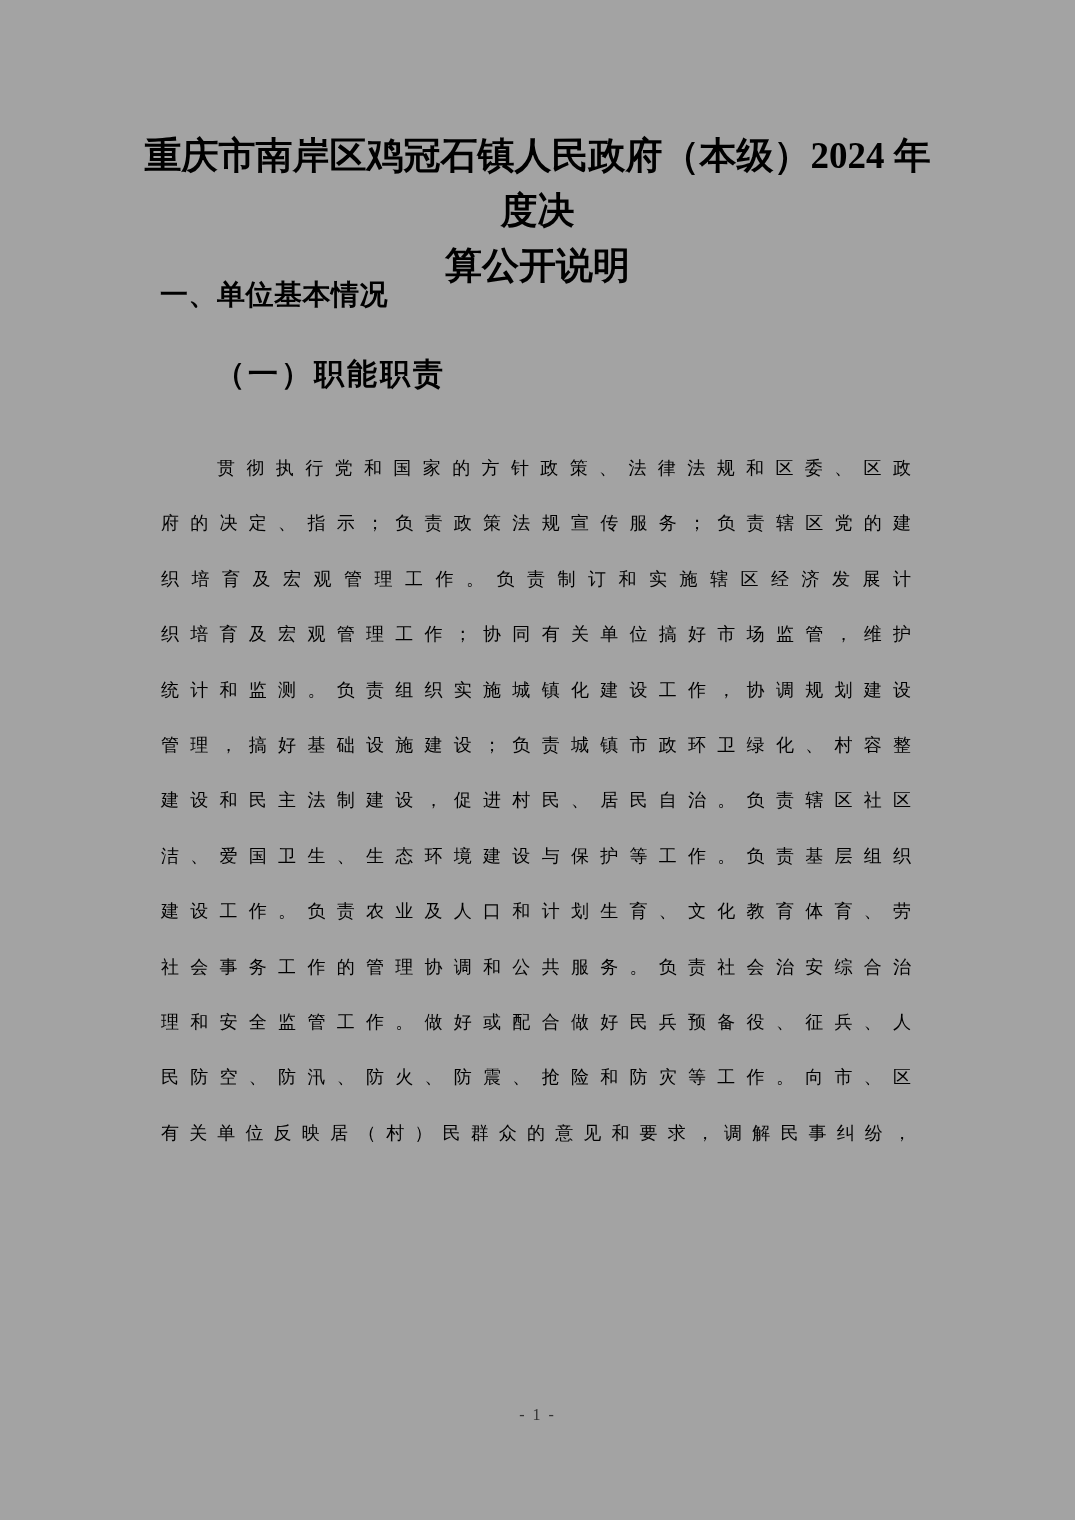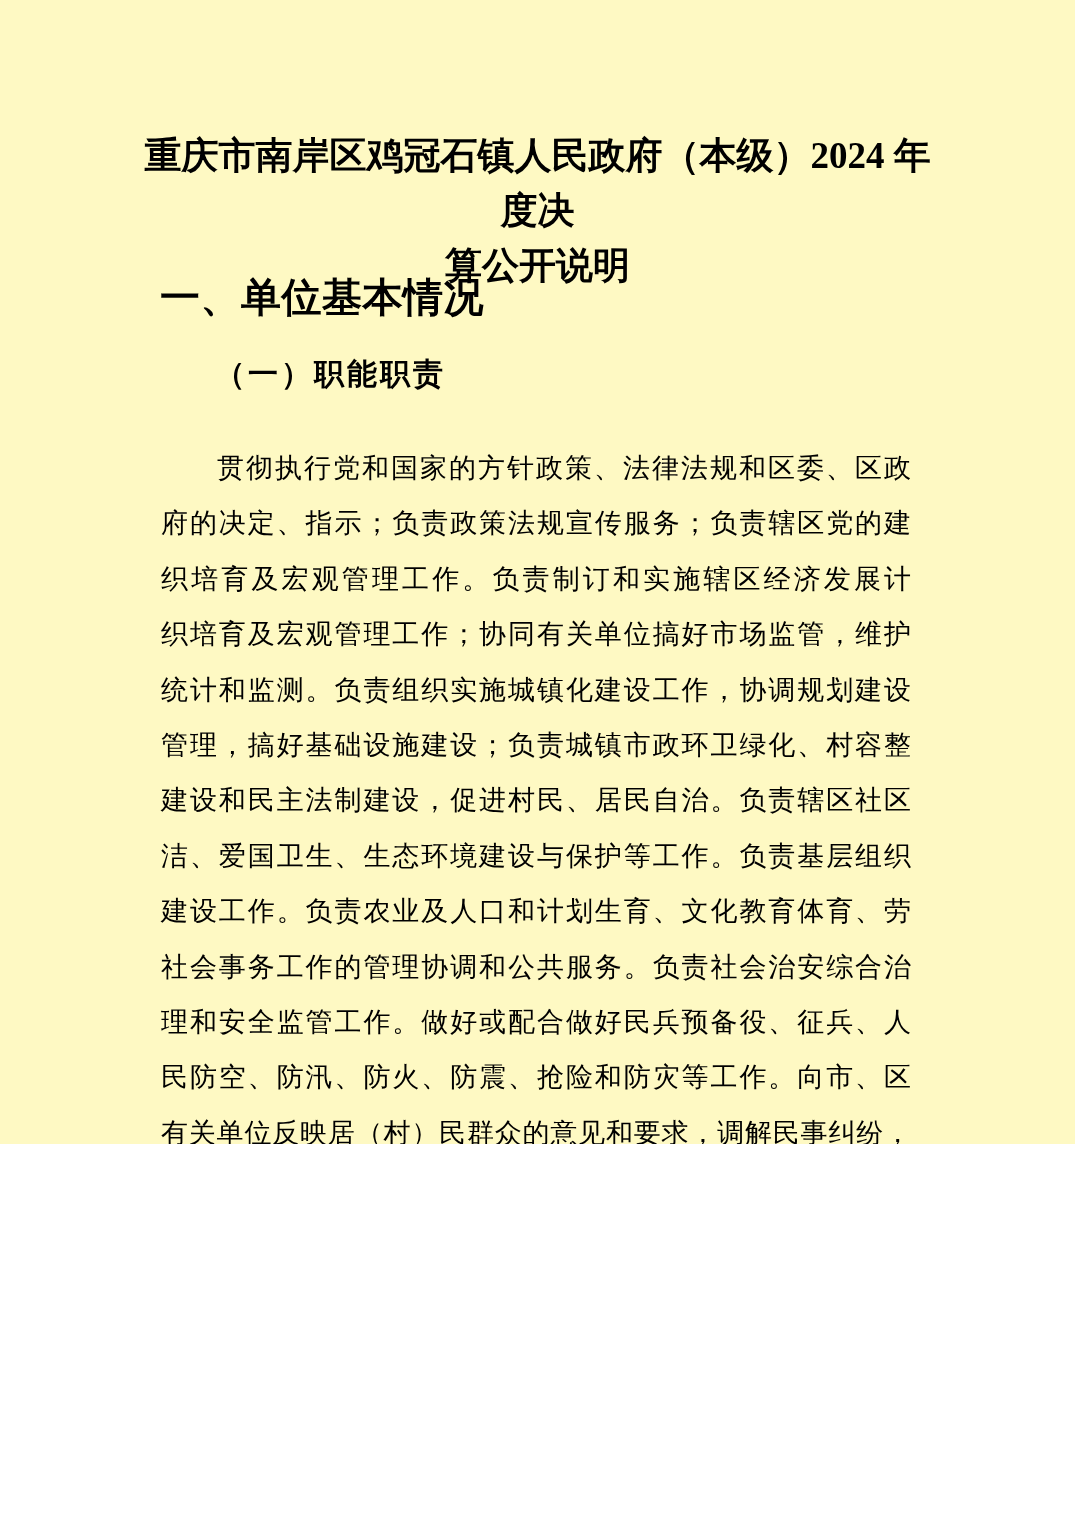--- a/index.html
+++ b/index.html
@@ -3,46 +3,46 @@
 <meta charset="utf-8">
 <style>
   html, body {
     margin: 0;
     padding: 0;
     background: #ffffff;
   }
   .page {
     position: relative;
     width: 1075px;
-    height: 1144px;
-    background: #fef9c3;
+    height: 1520px;
+    background: #a3a3a3;
     color: #000000;
     font-family: "Liberation Serif", "DejaVu Serif", serif;
     overflow: hidden;
   }
   .doc-title {
     position: absolute;
     top: 128px;
     left: 140px;
     width: 795px;
     margin: 0;
     text-align: center;
     font-size: 37px;
     line-height: 55px;
     font-weight: bold;
     font-family: "Liberation Serif", "DejaVu Serif", serif;
   }
   .title-line { display: block; }
   .section-heading {
     position: absolute;
-    top: 285px;
+    top: 279px;
     left: 160px;
     margin: 0;
-    font-family: Liberation Mono, monospace;
-    font-size: 40px;
+    font-family: Liberation Sans, sans-serif;
+    font-size: 28px;
     line-height: 32px;
     font-weight: bold;
     letter-spacing: 0.5px;
   }
   .sub-heading {
     position: absolute;
     top: 357px;
     left: 160px;
     width: 750px;
     margin: 0;
@@ -51,21 +51,21 @@
     line-height: 34px;
     font-weight: bold;
     letter-spacing: 3px;
     text-indent: 55px;
   }
   .body-text {
     position: absolute;
     top: 441px;
     left: 161px;
     width: 750px;
-    font-size: 27px;
+    font-size: 18px;
     font-family: "Liberation Serif", "DejaVu Serif", serif;
   }
   .body-line {
     height: 55.4px;
     line-height: 55.4px;
     text-align: justify;
     text-align-last: justify;
   }
   .body-line.first-line {
     text-indent: 56px;

